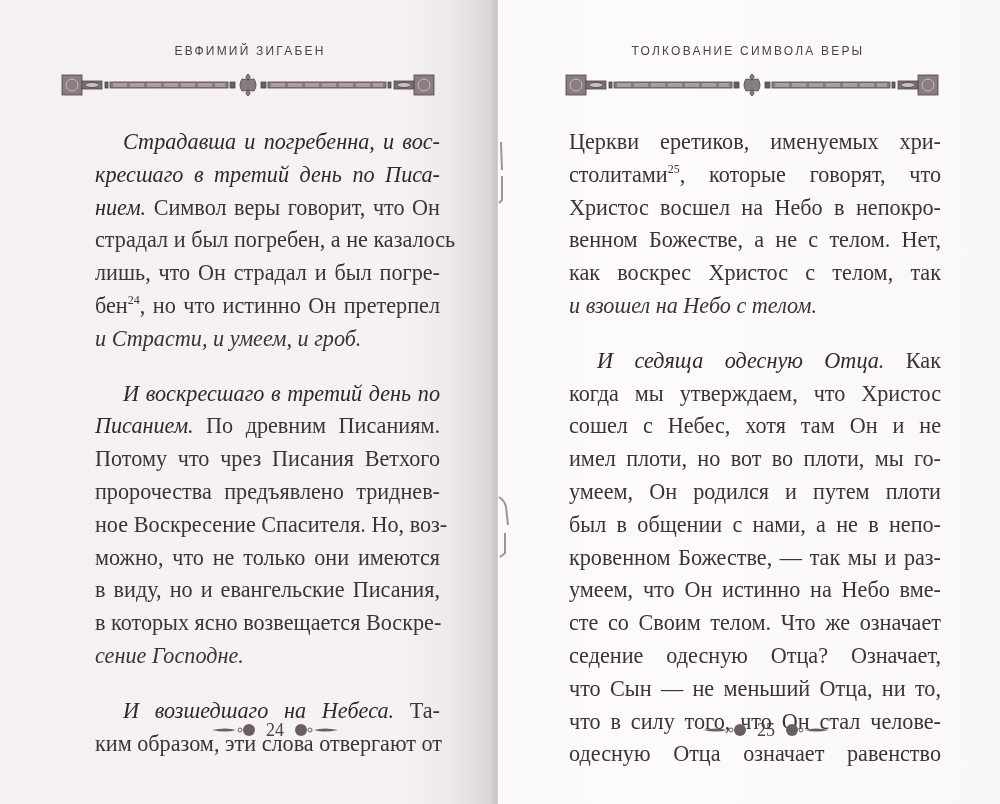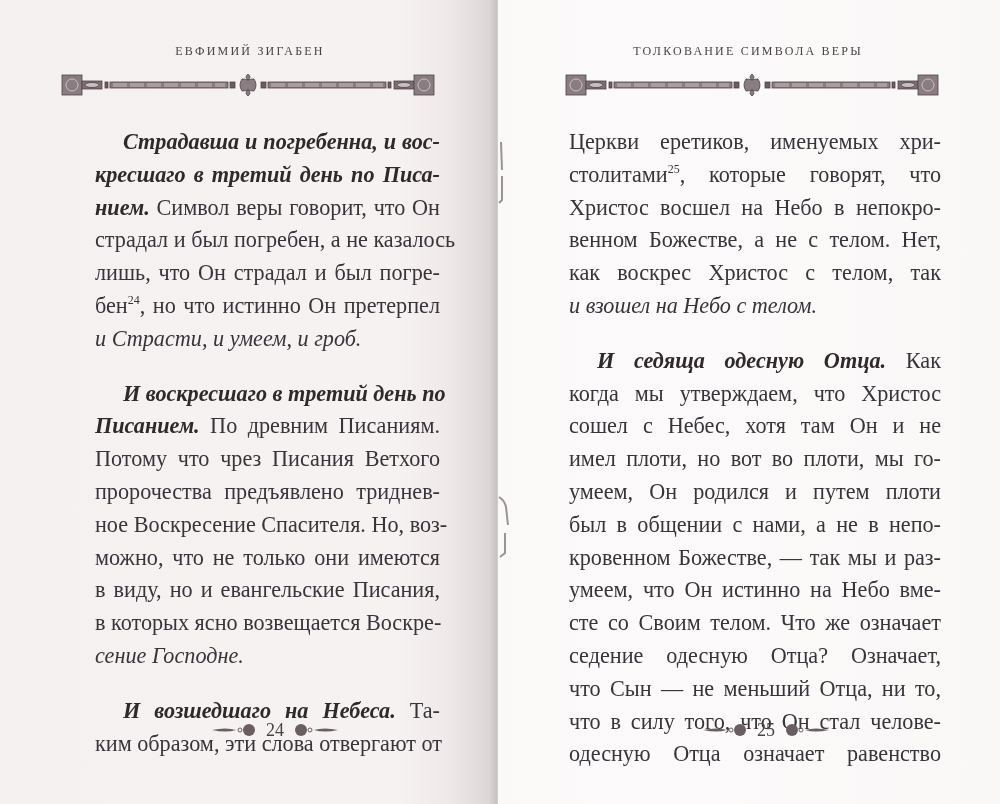--- a/index.html
+++ b/index.html
@@ -19,21 +19,21 @@
     background: linear-gradient(to right, #f6f1f1 0%, #f7f2f2 80%, #efe9ea 90%, #e3dcdd 96%, #d9d2d3 100%);
   }
   .page.right {
     left: 497px; width: 503px;
     background: linear-gradient(to right, #fbf8f8 0%, #fcfafa 30%, #faf7f7 100%);
     border-left: 1px solid #d4cdce;
   }
   .running-head {
     position: absolute; top: 44px; text-align: center;
     font-size: 12px; letter-spacing: 2.2px; color: #4a4244;
-    font-family: Liberation Serif, serif;
+    font-family: Liberation Sans, sans-serif;
   }
   .left .running-head { left: 60px; width: 380px; }
   .right .running-head { left: 60px; width: 380px; }
 
   .ornament {
     position: absolute; top: 73px; height: 24px;
   }
   .left .ornament { left: 61px; width: 374px; }
   .right .ornament { left: 67px; width: 374px; }
 
@@ -45,21 +45,21 @@
   }
   .left .body-text { left: 95px; width: 345px; }
   .right .body-text { left: 71px; width: 372px; }
   .line {
     display: block; white-space: nowrap; height: 32.8px;
     text-align-last: justify; text-align: justify;
   }
   .line.last { text-align-last: left; font-style: italic; }
   .indent { padding-left: 28px; }
   .gap { height: 22px; display: block; }
-  .bi { font-weight: bold; font-style: italic; color: #2f292b; }
+  .bi { font-weight: normal; font-style: italic; color: #2f292b; }
   sup { font-size: 12px; line-height: 0; vertical-align: 9px; }
 
   .folio {
     position: absolute; top: 718px; height: 24px;
     display: flex; align-items: center; justify-content: center; gap: 10px;
     font-size: 18px; color: #4a4244;
   }
   .left .folio { left: 150px; width: 250px; }
   .right .folio { left: 143px; width: 250px; }
 

